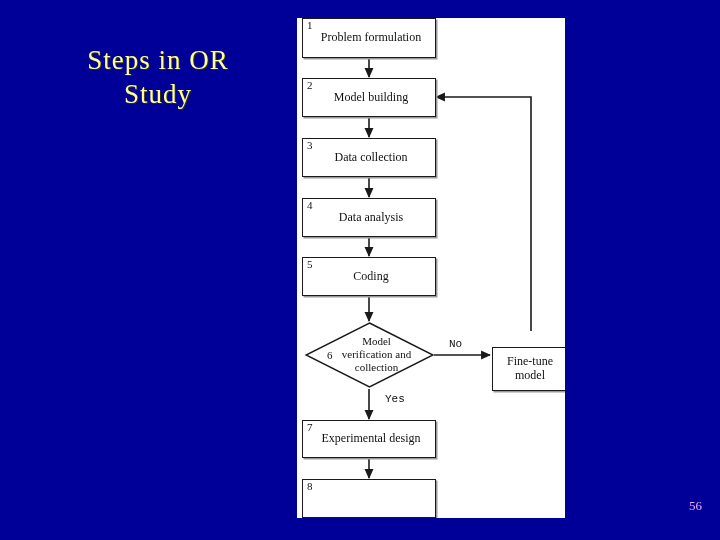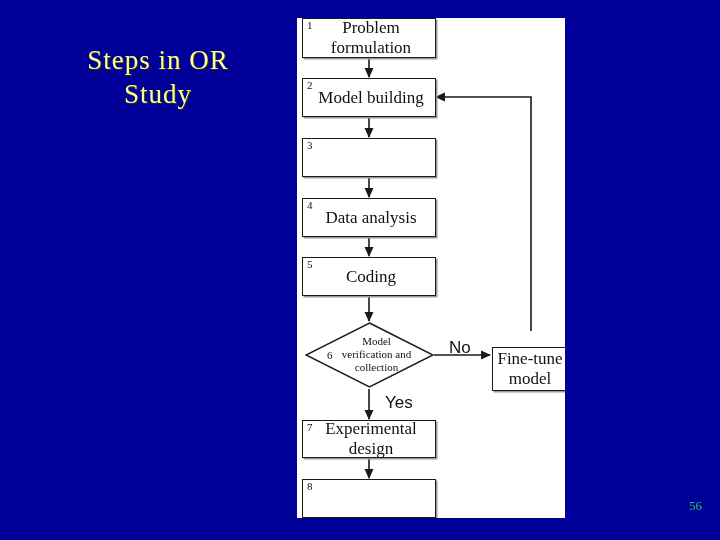--- a/index.html
+++ b/index.html
@@ -29,21 +29,21 @@
     line-height: 1.25;
     letter-spacing: 1px;
     text-shadow: 1px 1px 0 #333300;
   }
 
   
   #page-number {
     position: absolute;
     right: 18px;
     bottom: 26px;
-    color: #22c55e;
+    color: #f0abfc;
     font-family: "Liberation Serif", "DejaVu Serif", serif;
     font-size: 13px;
   }
 
   
   #chart-panel {
     position: absolute;
     left: 297px;
     top: 18px;
     width: 268px;
@@ -77,21 +77,21 @@
     line-height: 1.2;
   }
   .fc-label {
     position: absolute;
     left: 0;
     right: 0;
     top: 50%;
     transform: translateY(-50%);
     text-align: center;
     font-family: "Liberation Serif", "DejaVu Serif", serif;
-    font-size: 17px;
+    font-size: 12px;
     color: #111111;
     line-height: 1.15;
     padding-left: 12px;
     padding-right: 8px;
     box-sizing: border-box;
   }
   .fc-label.plain { padding-left: 4px; }
 
   .fc-diamond-wrap {
     position: absolute;
@@ -120,22 +120,22 @@
     font-family: "Liberation Serif", "DejaVu Serif", serif;
     font-size: 11px;
     color: #111111;
     line-height: 1.2;
     padding-left: 14px;
     box-sizing: border-box;
   }
 
   .fc-edge-label {
     position: absolute;
-    font-family: Liberation Sans, sans-serif;
-    font-size: 17px;
+    font-family: Liberation Mono, monospace;
+    font-size: 11px;
     color: #111111;
     white-space: nowrap;
   }
 </style>
 </head>
 <body>
 
 <div id="slide">
 
   <div id="slide-title">
@@ -180,20 +180,21 @@
       <span class="fc-label">Problem formulation</span>
     </div>
 
     <div class="fc-box" style="left:5px; top:60px; width:134px; height:39px;">
       <span class="fc-num">2</span>
       <span class="fc-label">Model building</span>
     </div>
 
     <div class="fc-box" style="left:5px; top:120px; width:134px; height:39px;">
       <span class="fc-num">3</span>
+      <span class="fc-label">Data collection</span>
     </div>
 
     <div class="fc-box" style="left:5px; top:180px; width:134px; height:39px;">
       <span class="fc-num">4</span>
       <span class="fc-label">Data analysis</span>
     </div>
 
     <div class="fc-box" style="left:5px; top:239px; width:134px; height:39px;">
       <span class="fc-num">5</span>
       <span class="fc-label">Coding</span>

